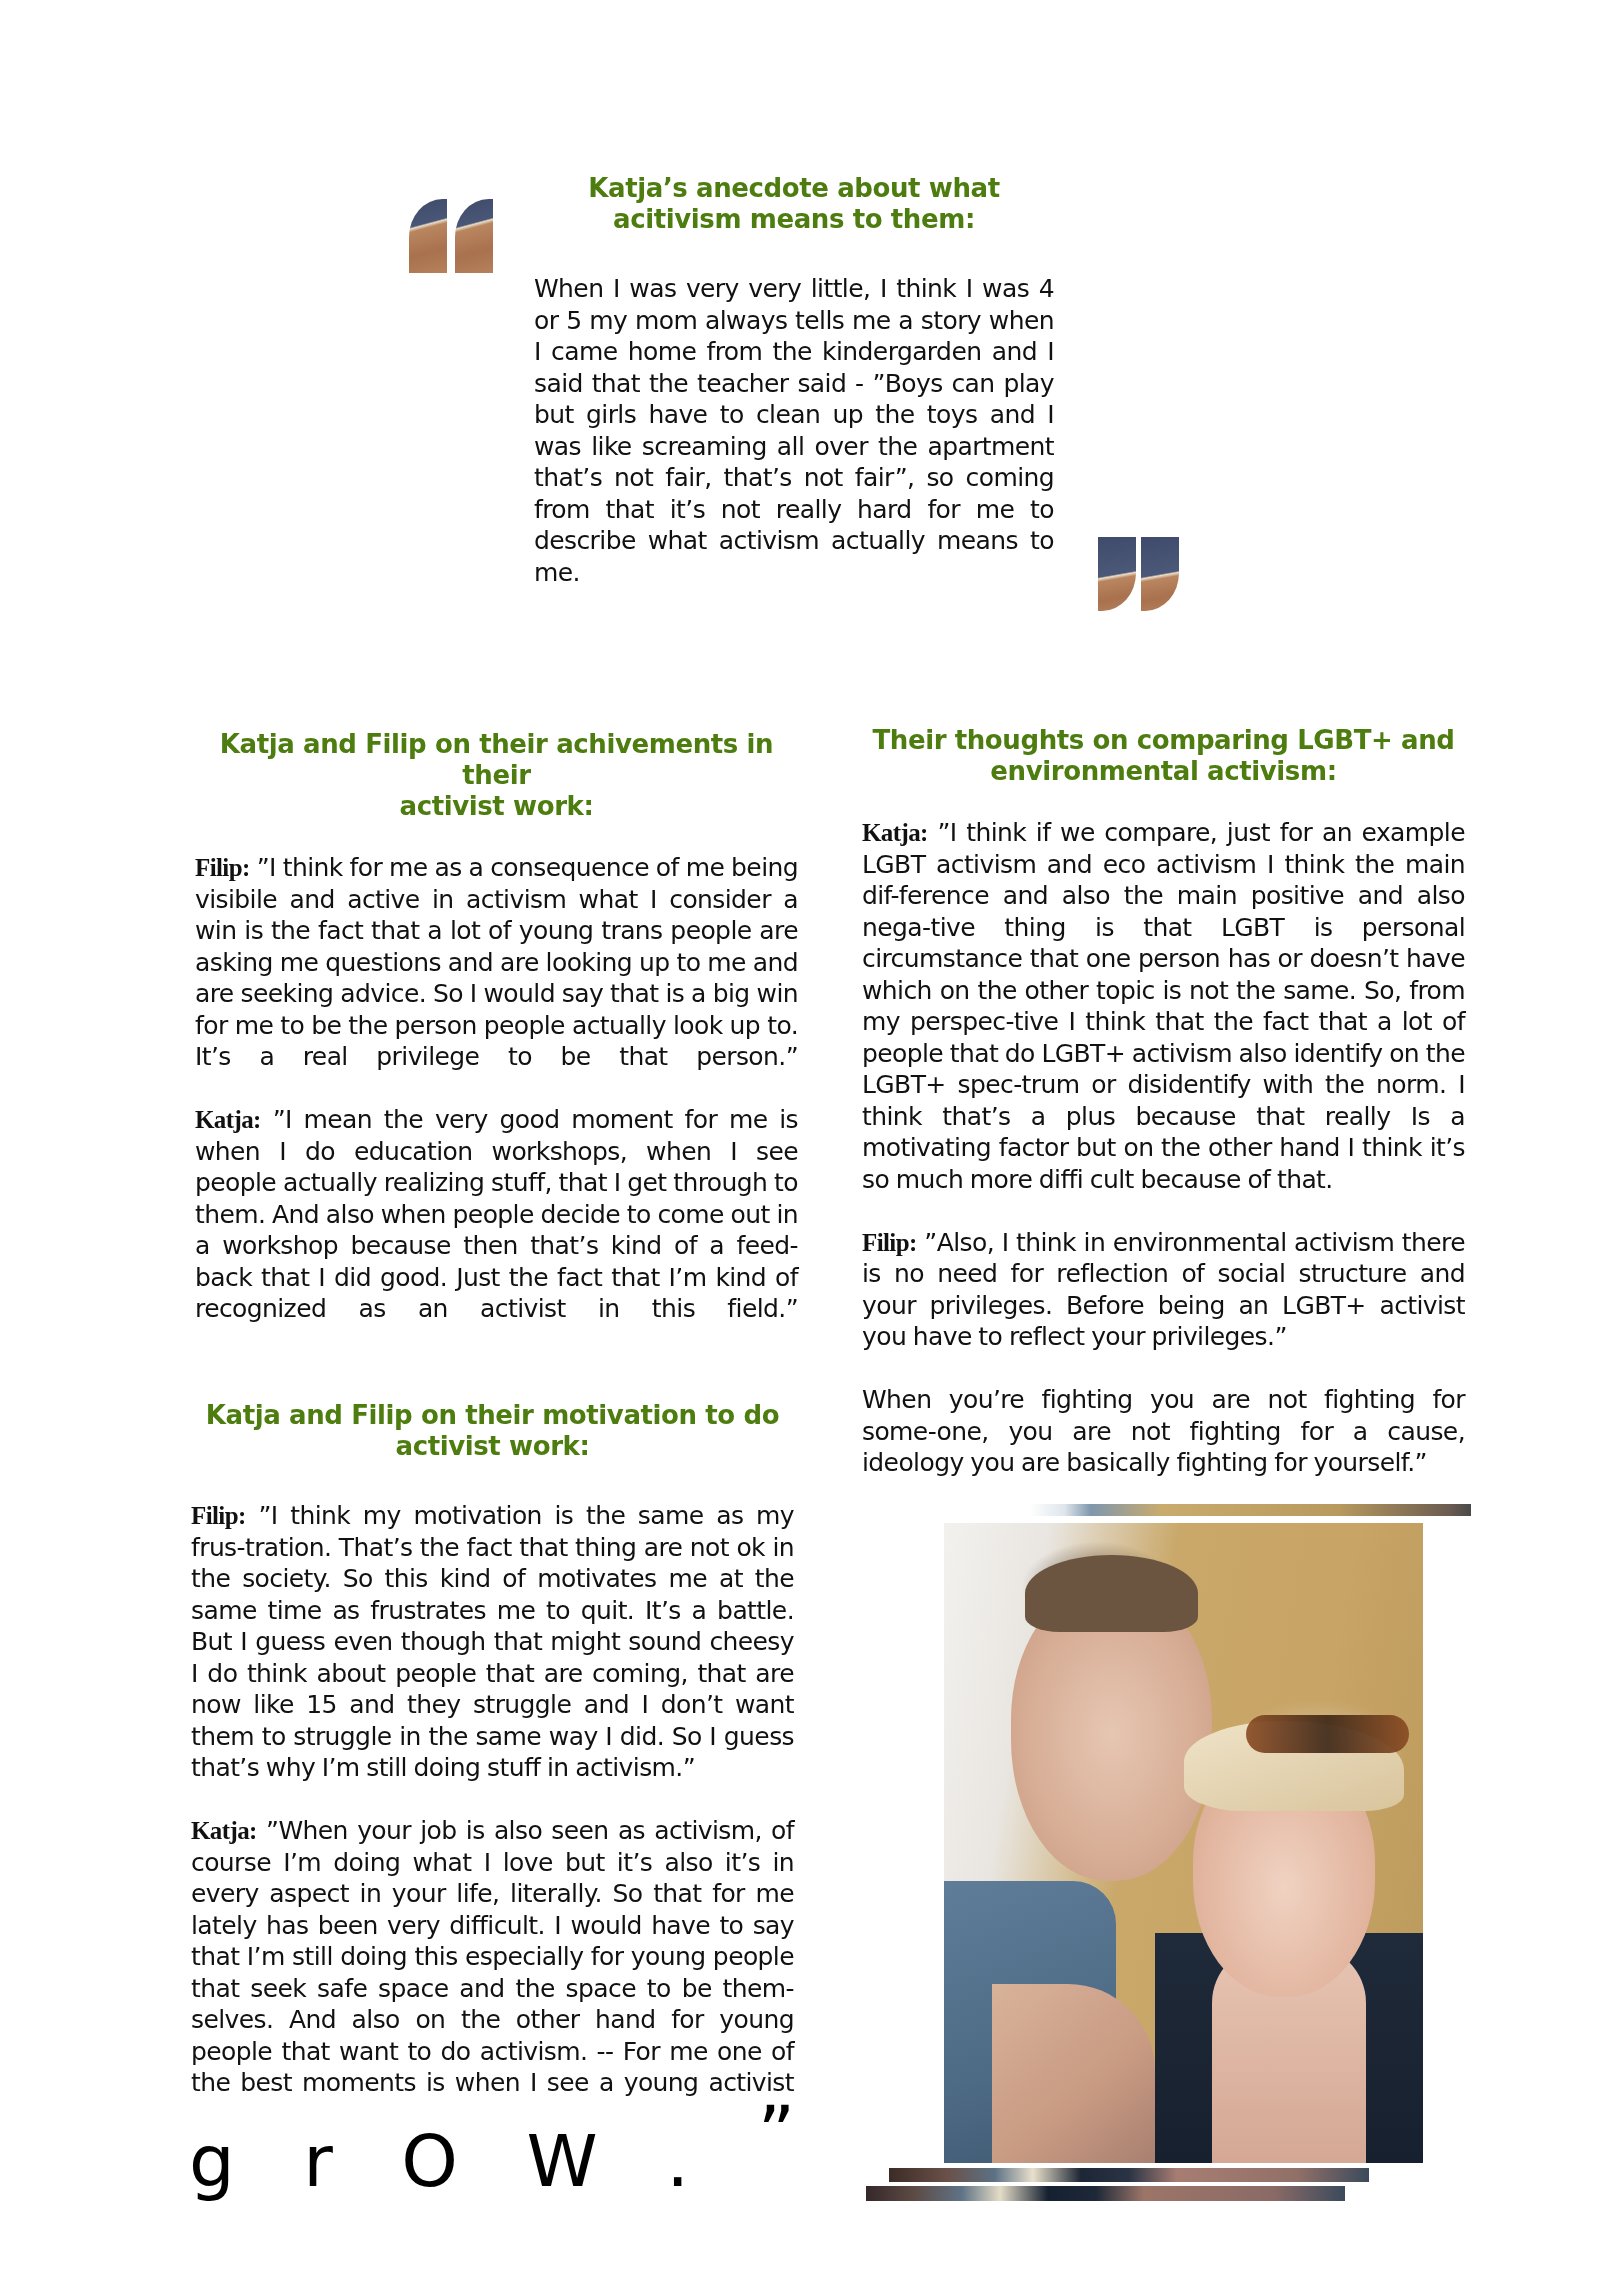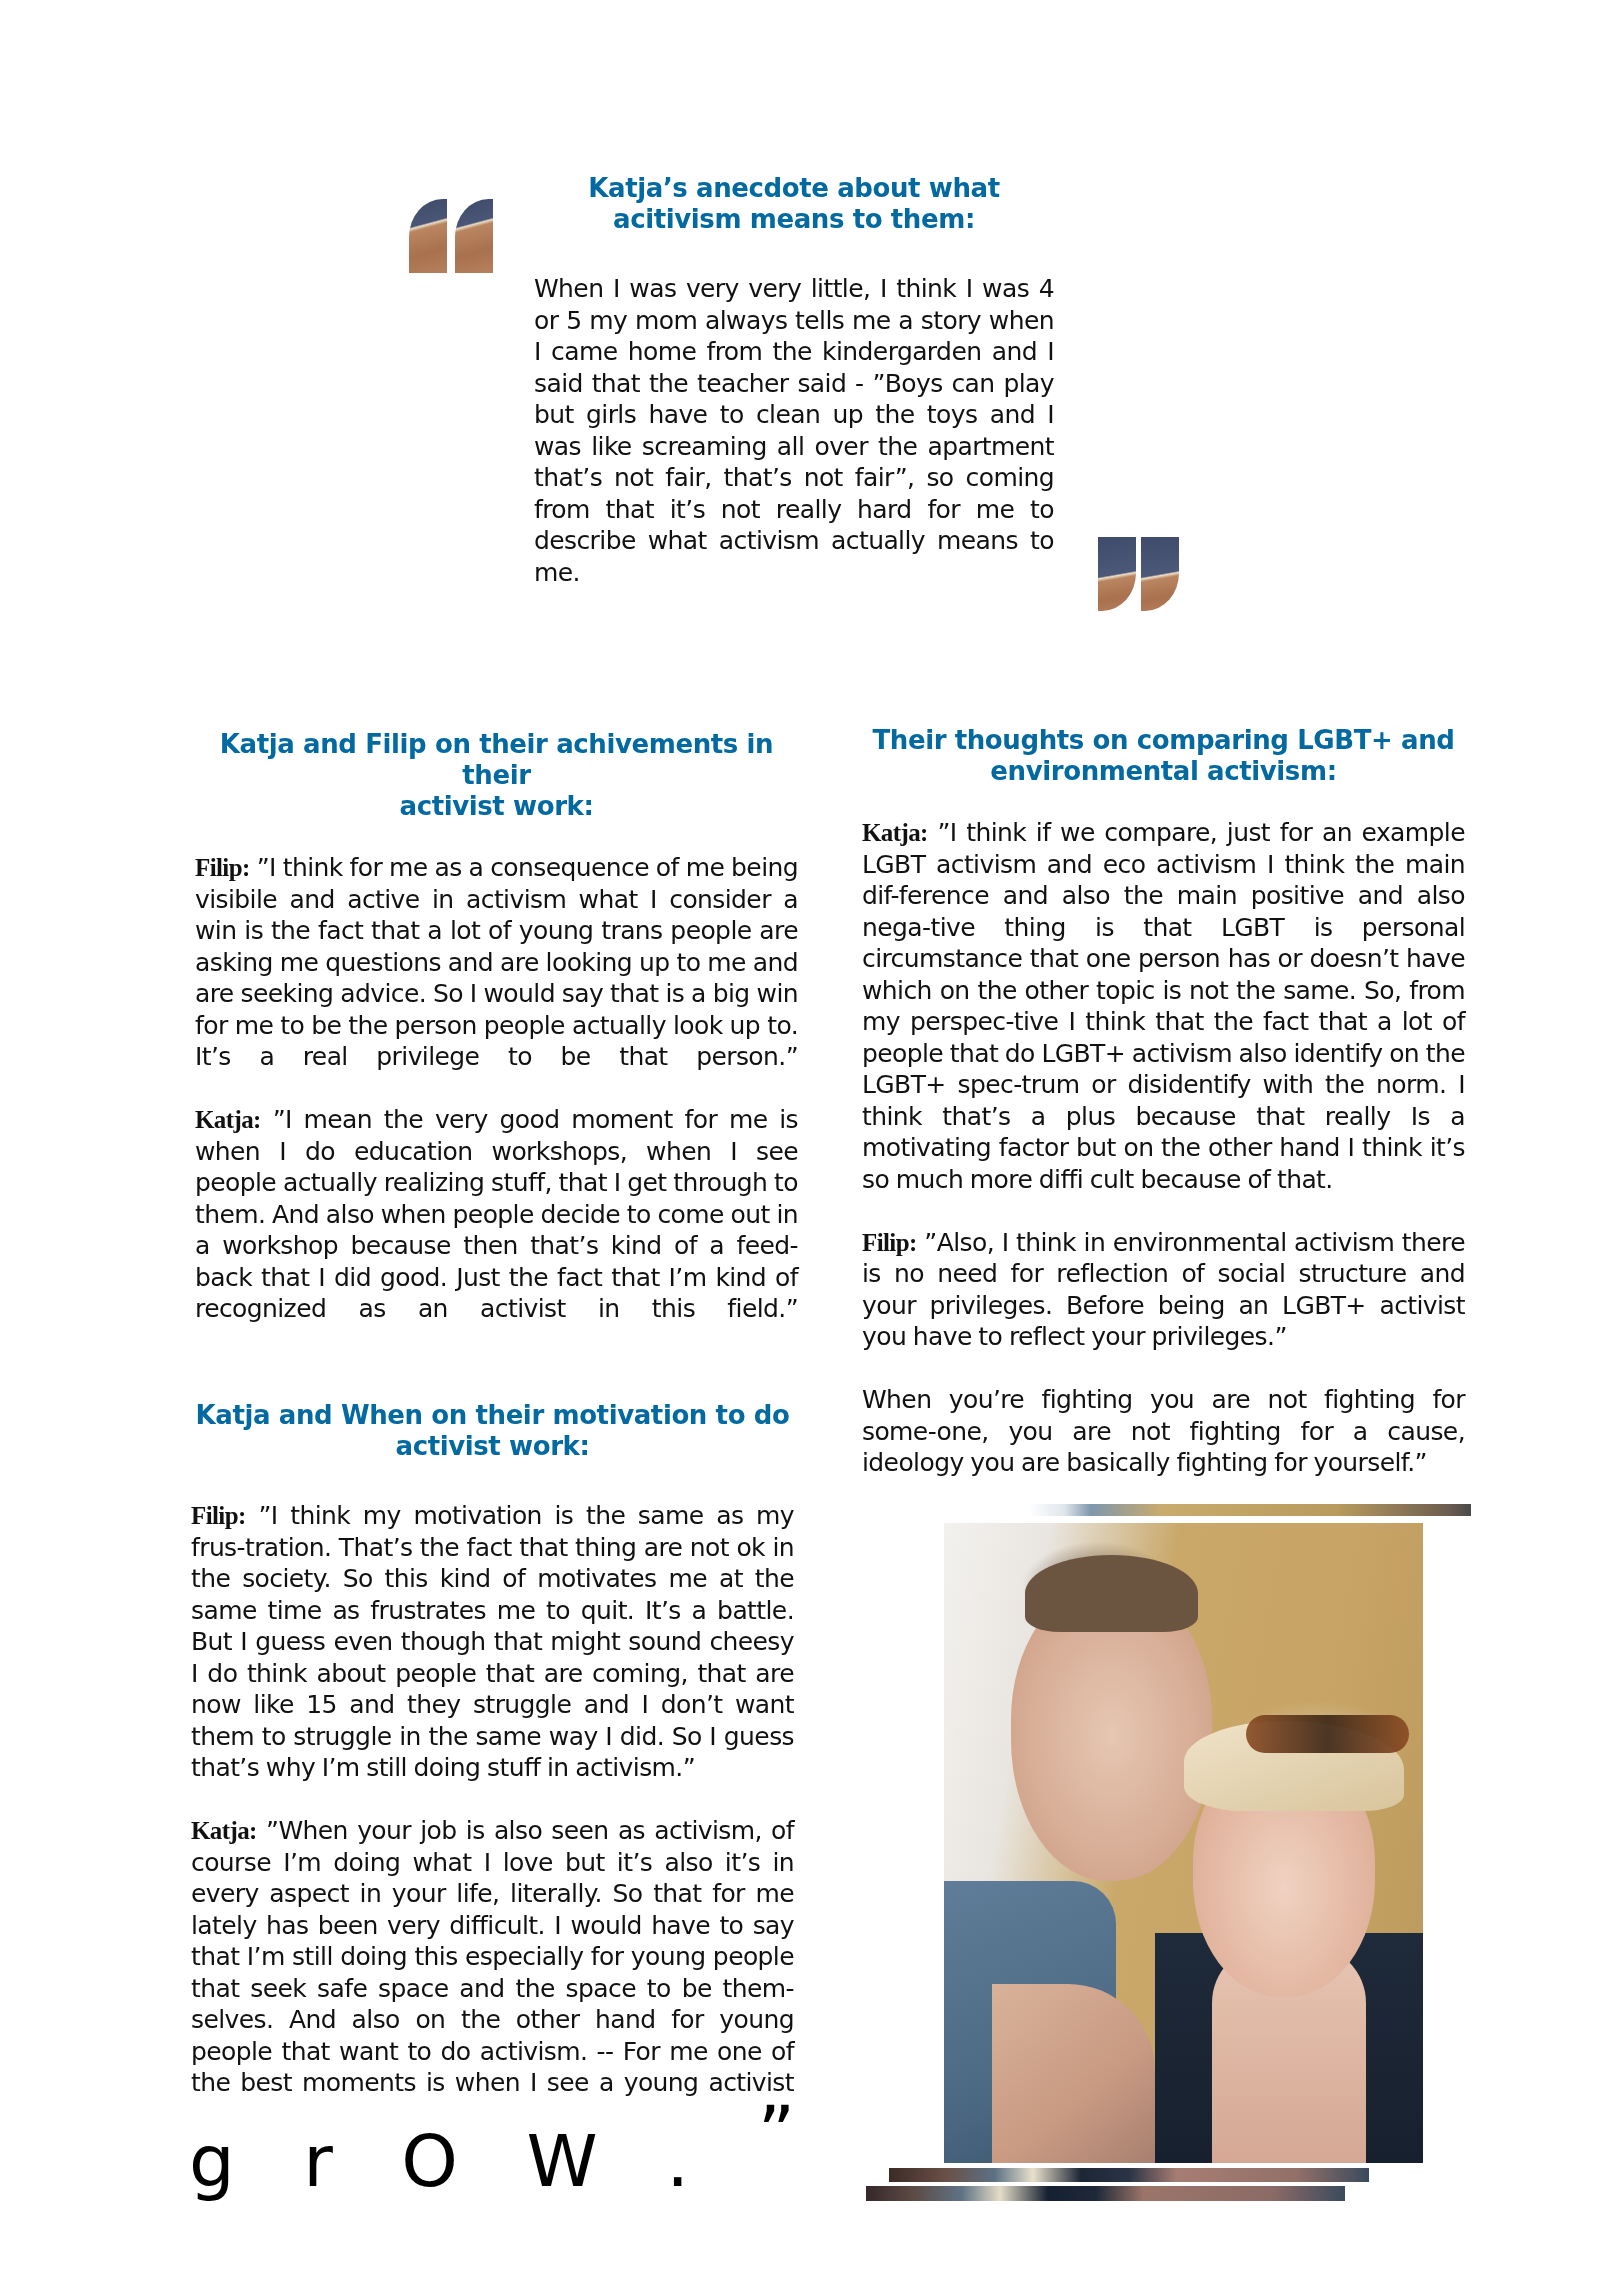--- a/index.html
+++ b/index.html
@@ -1,20 +1,20 @@
 <!DOCTYPE html>
 <html style="font-size:11.5px"><head>
 <meta charset="utf-8">
 <style>
   html, body { margin: 0; padding: 0; background: #ffffff; }
   body { width: 1623px; height: 2295px; position: relative; overflow: hidden;
          font-family: "Liberation Sans", "DejaVu Sans", sans-serif; color: #111; }
   .abs { position: absolute; }
   h2.heading { margin: 0; font-weight: 700; font-size: 26px; line-height: 31px;
-               text-align: center; color: #0369a1; font-family: "DejaVu Sans", sans-serif;
+               text-align: center; color: #4d7c0f; font-family: "DejaVu Sans", sans-serif;
                letter-spacing: -0.4px; }
   .body { font-size: 25px; line-height: 31.5px; text-align: justify; margin: 0;
           font-family: "DejaVu Sans", sans-serif; letter-spacing: -0.6px; word-spacing: -0.7px; }
   .body p { margin: 0 0 31.5px 0; }
   .body p:last-child { margin-bottom: 0; }
   .speaker { font-weight: 700; font-family: Liberation Serif, serif; }
   .justify-last { text-align-last: justify; }
 
   
   .qmark { position: absolute; width: 38px; height: 74px; overflow: hidden; }
@@ -104,21 +104,21 @@
     <span>activist work:</span>
   </h2>
   <div class="body" style="margin-top:30px;">
     <p class="justify-last"><span class="speaker">Filip:</span><span> ”I think for me as a consequence of me being visibile and active in activism what I consider a win is the fact that a lot of young trans people are asking me questions and are looking up to me and are seeking advice. So I would say that is a big win for me to be the person people actually look up to. It’s a real privilege to be that person.”</span></p>
     <p class="justify-last"><span class="speaker">Katja:</span><span> ”I mean the very good moment for me is when I do education workshops, when I see people actually realizing stuff, that I get through to them. And also when people decide to come out in a workshop because then that’s kind of a feed-back that I did good. Just the fact that I’m kind of recognized as an activist in this field.”</span></p>
   </div>
 </div>
 
 <div class="abs" style="left:191px; top:1400px; width:603px;">
   <h2 class="heading">
-    <span>Katja and When on their motivation to do</span><br>
+    <span>Katja and Filip on their motivation to do</span><br>
     <span>activist work:</span>
   </h2>
   <div class="body" style="margin-top:38px;">
     <p><span class="speaker">Filip:</span><span> ”I think my motivation is the same as my frus-tration. That’s the fact that thing are not ok in the society. So this kind of motivates me at the same time as frustrates me to quit. It’s a battle. But I guess even though that might sound cheesy I do think about people that are coming, that are now like 15 and they struggle and I don’t want them to struggle in the same way I did. So I guess that’s why I’m still doing stuff in activism.”</span></p>
     <p class="justify-last"><span class="speaker">Katja:</span><span> ”When your job is also seen as activism, of course I’m doing what I love but it’s also it’s in every aspect in your life, literally. So that for me lately has been very difficult. I would have to say that I’m still doing this especially for young people that seek safe space and the space to be them-selves. And also on the other hand for young people that want to do activism. -- For me one of the best moments is when I see a young activist</span></p>
   </div>
 </div>
 
 <div class="grow" style="left:189px; top:2119px; width:606px; justify-content:space-between;">
   <span>g</span>

